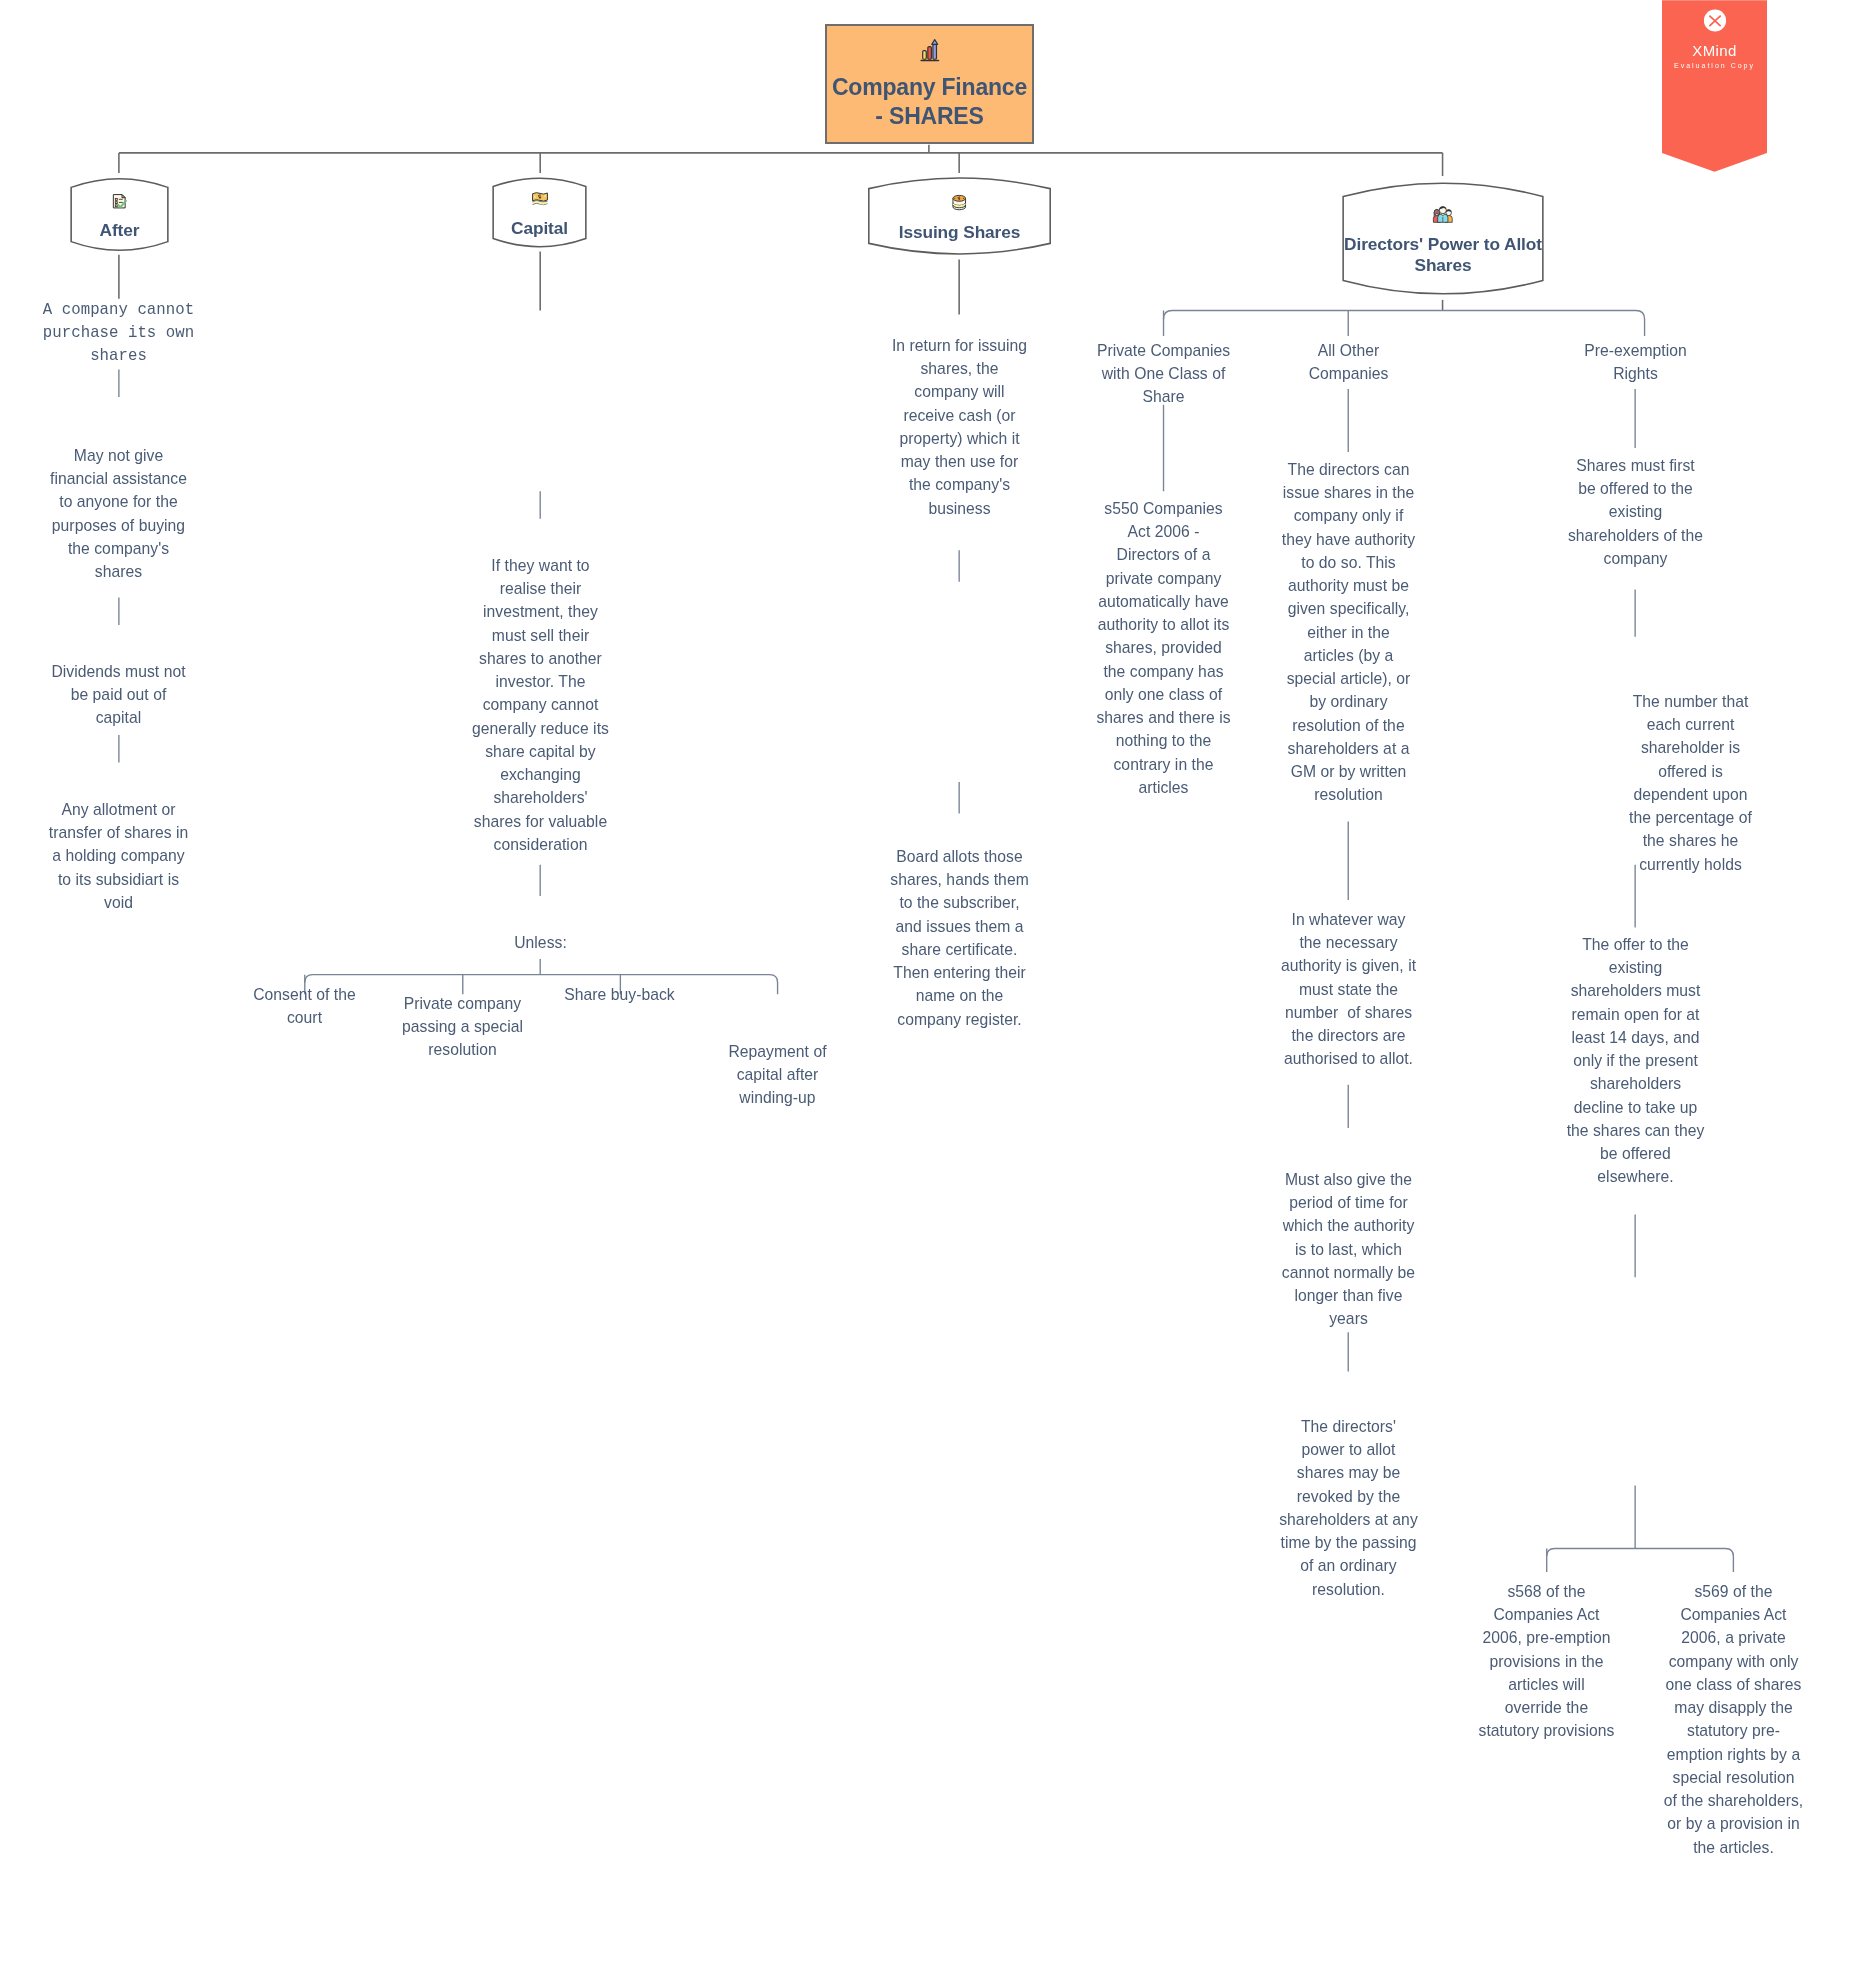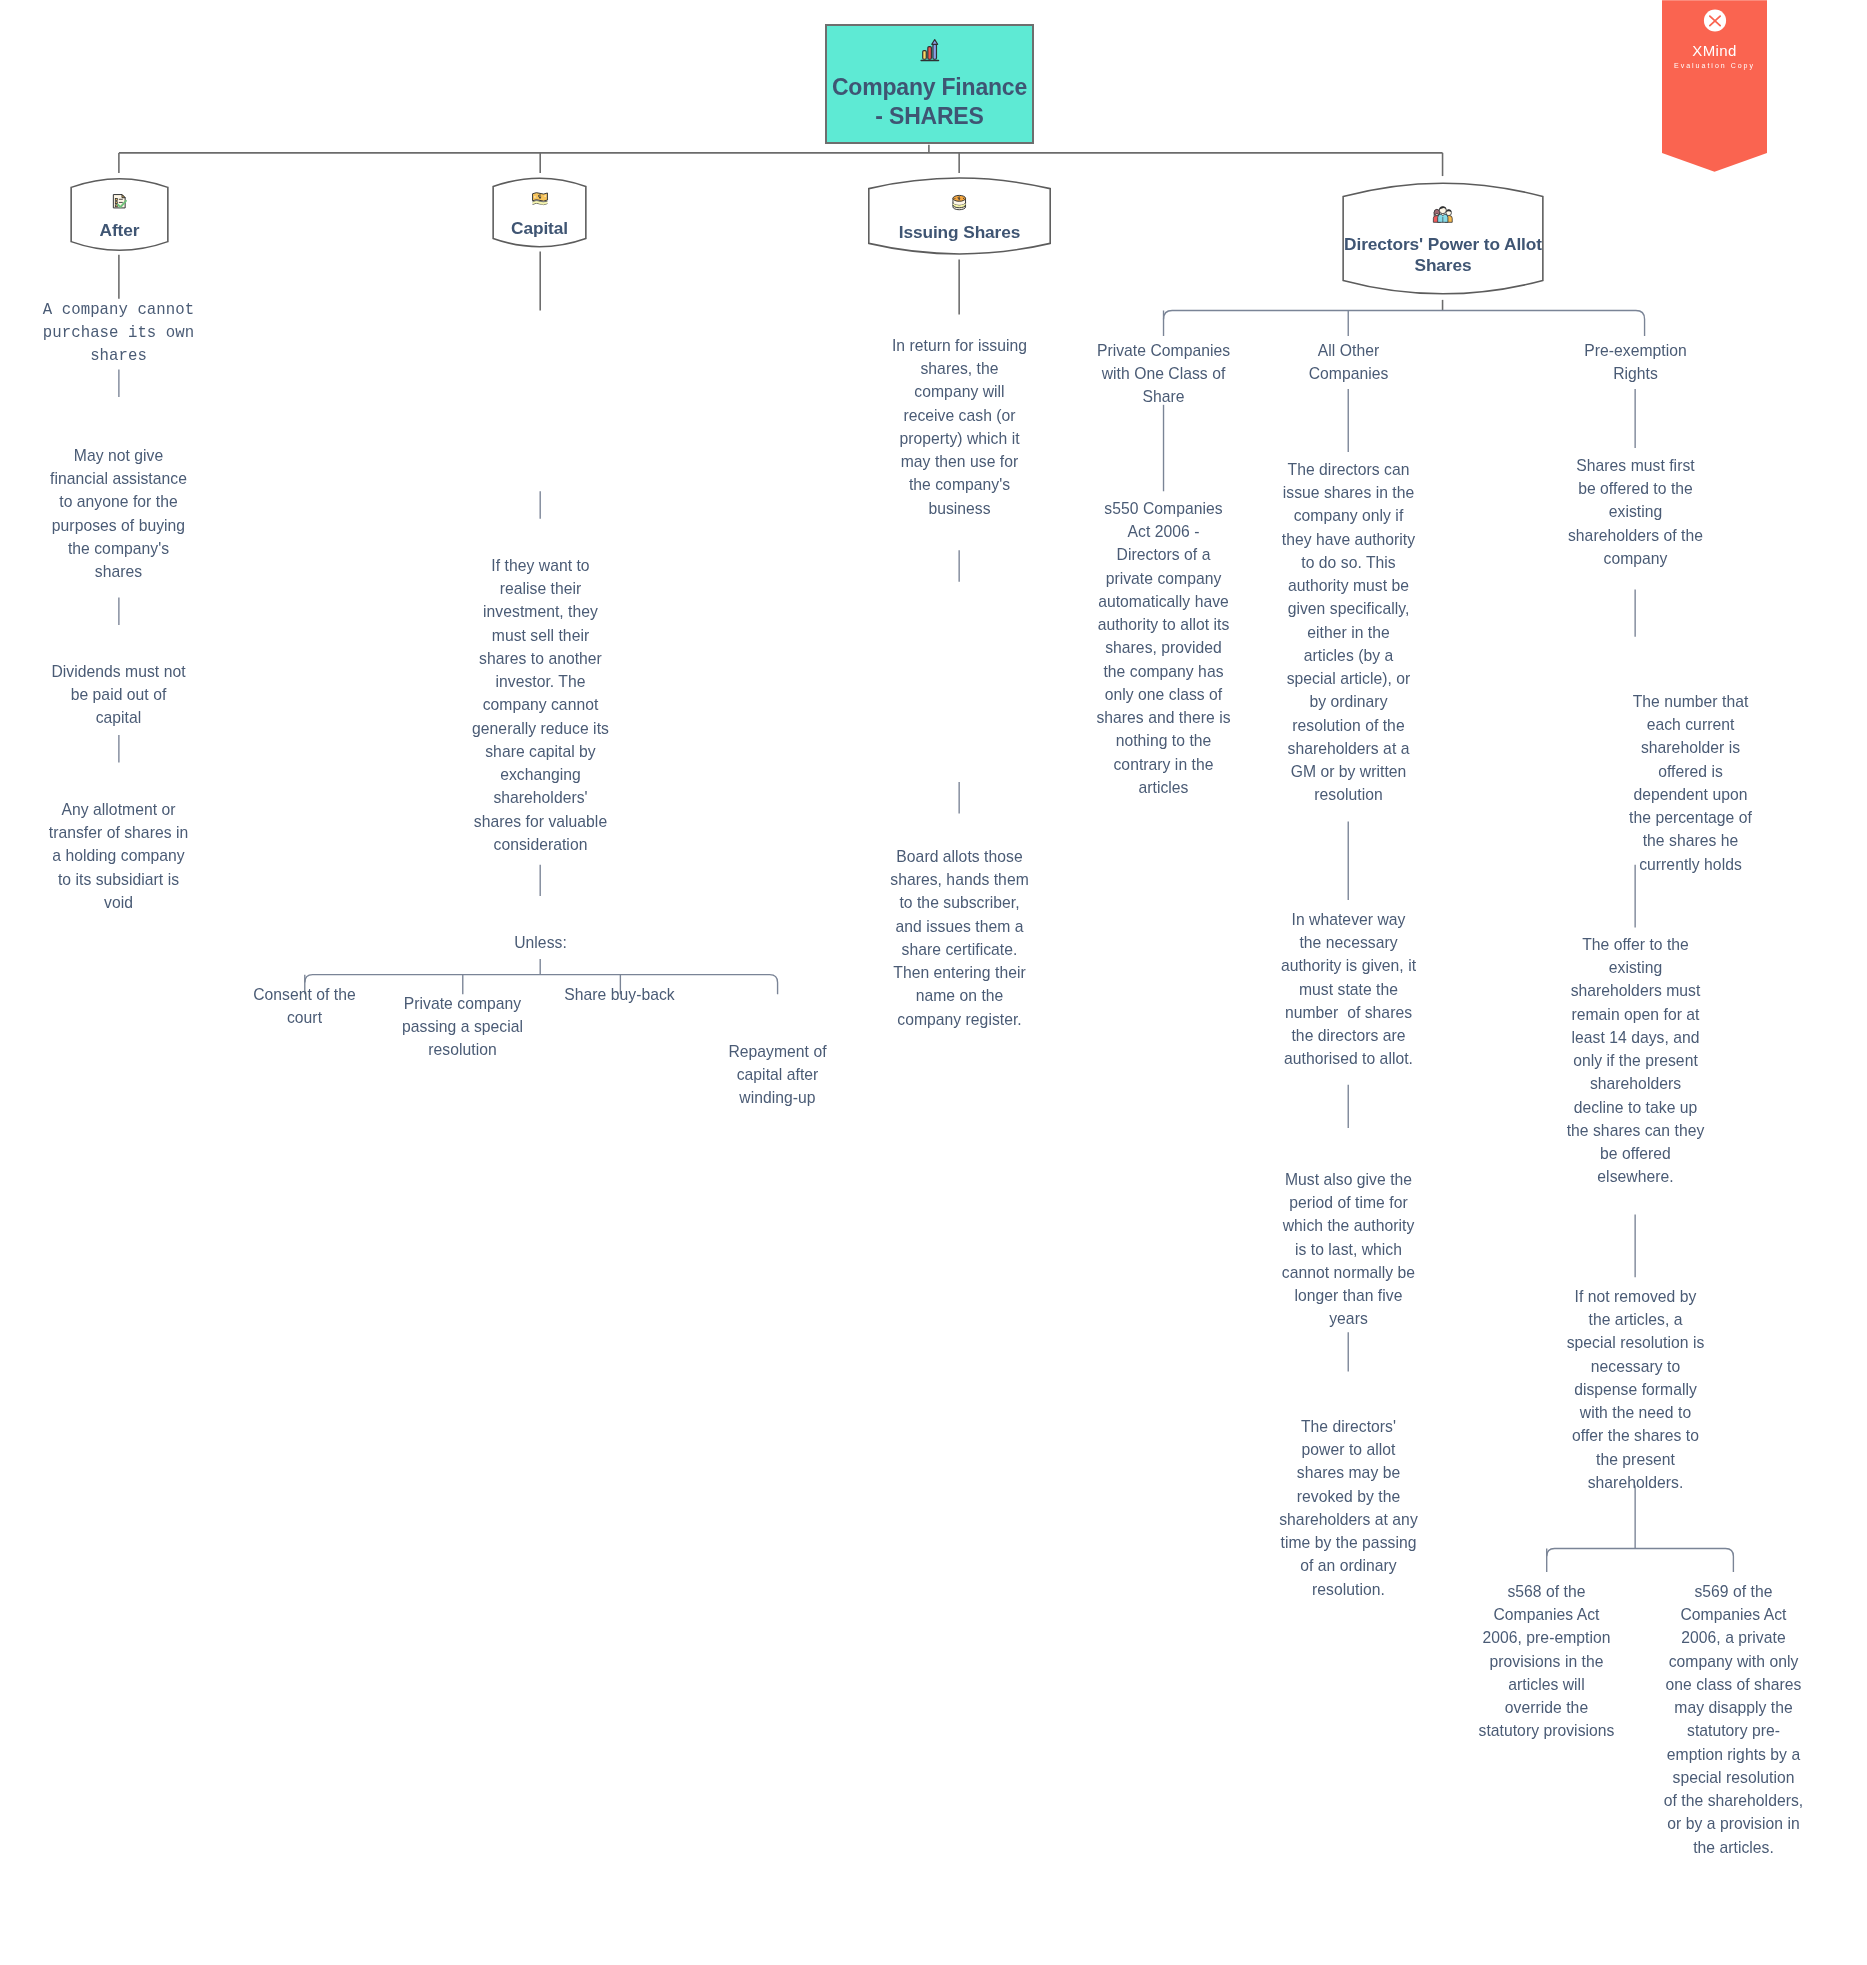--- a/index.html
+++ b/index.html
@@ -17,21 +17,21 @@
   
   #wires{position:absolute;left:0;top:0;width:1868px;height:1969px;pointer-events:none;}
   .wire{fill:none;stroke:#6b6b6b;stroke-width:4;}
   .wire-thin{fill:none;stroke:#7a8496;stroke-width:3.5;}
 
   
   .root-node{
     position:absolute;
     box-sizing:border-box;
     border:2px solid #6e6e6e;
-    background:#5eead4;
+    background:#fdba74;
     display:flex;
     flex-direction:column;
     align-items:center;
     justify-content:center;
     text-align:center;
   }
   .root-title{
     font-size:23px;
     font-weight:bold;
     line-height:1.25;
@@ -396,29 +396,20 @@
 existing
 shareholders must
 remain open for at
 least 14 days, and
 only if the present
 shareholders
 decline to take up
 the shares can they
 be offered
 elsewhere.</div>
-  <div class="topic" style="left:1547px;top:1285px;width:177px;">If not removed by
-the articles, a
-special resolution is
-necessary to
-dispense formally
-with the need to
-offer the shares to
-the present
-shareholders.</div>
 
   <div class="topic" style="left:1458px;top:1580px;width:177px;">s568 of the
 Companies Act
 2006, pre-emption
 provisions in the
 articles will
 override the
 statutory provisions</div>
   <div class="topic" style="left:1645px;top:1580px;width:177px;">s569 of the
 Companies Act

